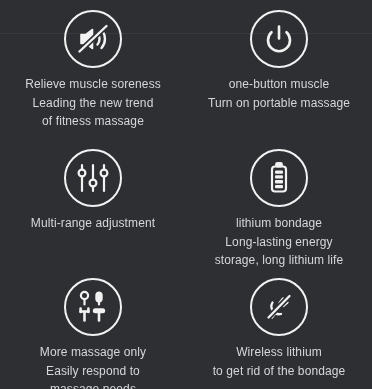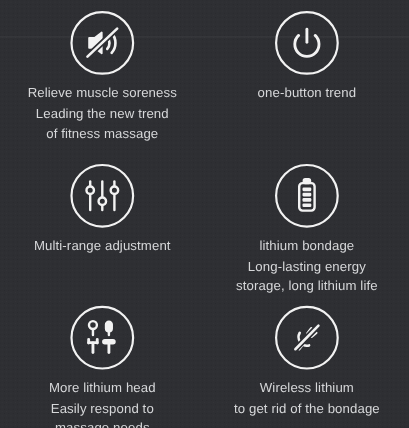--- a/index.html
+++ b/index.html
@@ -104,21 +104,22 @@
     <div class="cell r1">
       <div class="icon-circle">
         <svg width="36" height="36" viewBox="0 0 36 36">
           <g fill="none" stroke="#f2f2f2" stroke-width="2.6" stroke-linecap="round">
             <path d="M10.5 11.2 a11 11 0 1 0 15 0"></path>
             <line x1="18" y1="5.5" x2="18" y2="17.5"></line>
           </g>
         </svg>
       </div>
       <div class="caption">
-        <span class="line">one-button trend</span>
+        <span class="line">one-button muscle</span>
+        <span class="line">Turn on portable massage</span>
       </div>
     </div>
 
     <div class="cell r2">
       <div class="icon-circle">
         <svg width="34" height="34" viewBox="0 0 34 34">
           <g stroke="#f2f2f2" stroke-width="2.2" stroke-linecap="round" fill="none">
             <line x1="6" y1="4" x2="6" y2="30"></line>
             <line x1="17" y1="4" x2="17" y2="30"></line>
             <line x1="28" y1="4" x2="28" y2="30"></line>
@@ -171,21 +172,21 @@
             <path d="M5.6 19.5 v3.4 M13.4 19.5 v3.4" stroke-width="2.6"></path>
             <path d="M5.6 22.5 h7.8" stroke-width="2.6"></path>
             <line x1="9.5" y1="22.8" x2="9.5" y2="31.5" stroke-width="2.6"></line>
 
             <rect x="18.6" y="20" width="10.8" height="3.4" rx="1.7"></rect>
             <line x1="24" y1="23.4" x2="24" y2="31.5" stroke-width="2.6"></line>
           </g>
         </svg>
       </div>
       <div class="caption">
-        <span class="line">More lithium head</span>
+        <span class="line">More massage only</span>
         <span class="line">Easily respond to</span>
         <span class="line">massage needs</span>
       </div>
     </div>
 
     <div class="cell r3">
       <div class="icon-circle">
         <svg width="36" height="36" viewBox="0 0 36 36">
           <g fill="none" stroke="#f2f2f2" stroke-width="2.3" stroke-linecap="round" stroke-linejoin="round">
             <path d="M22 9.5 L18.5 14"></path>

